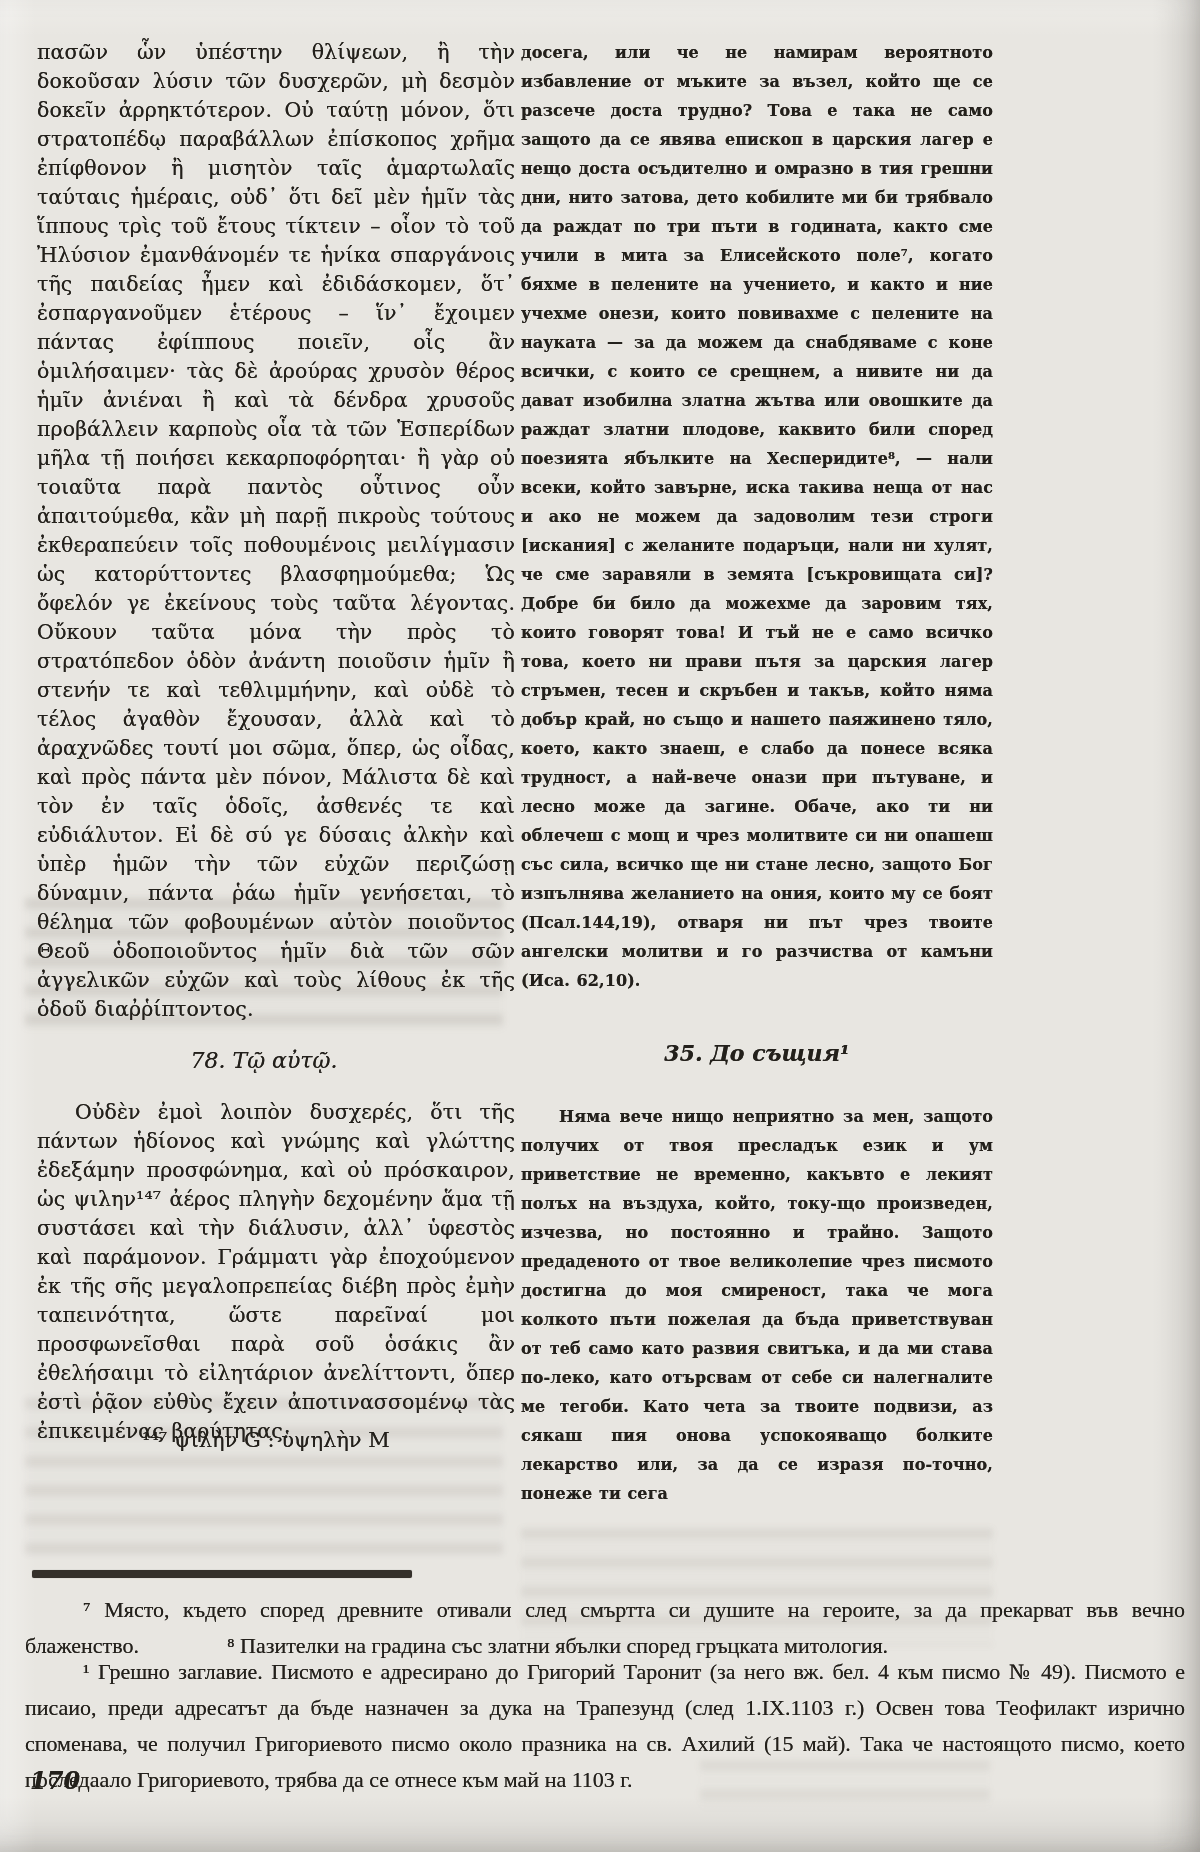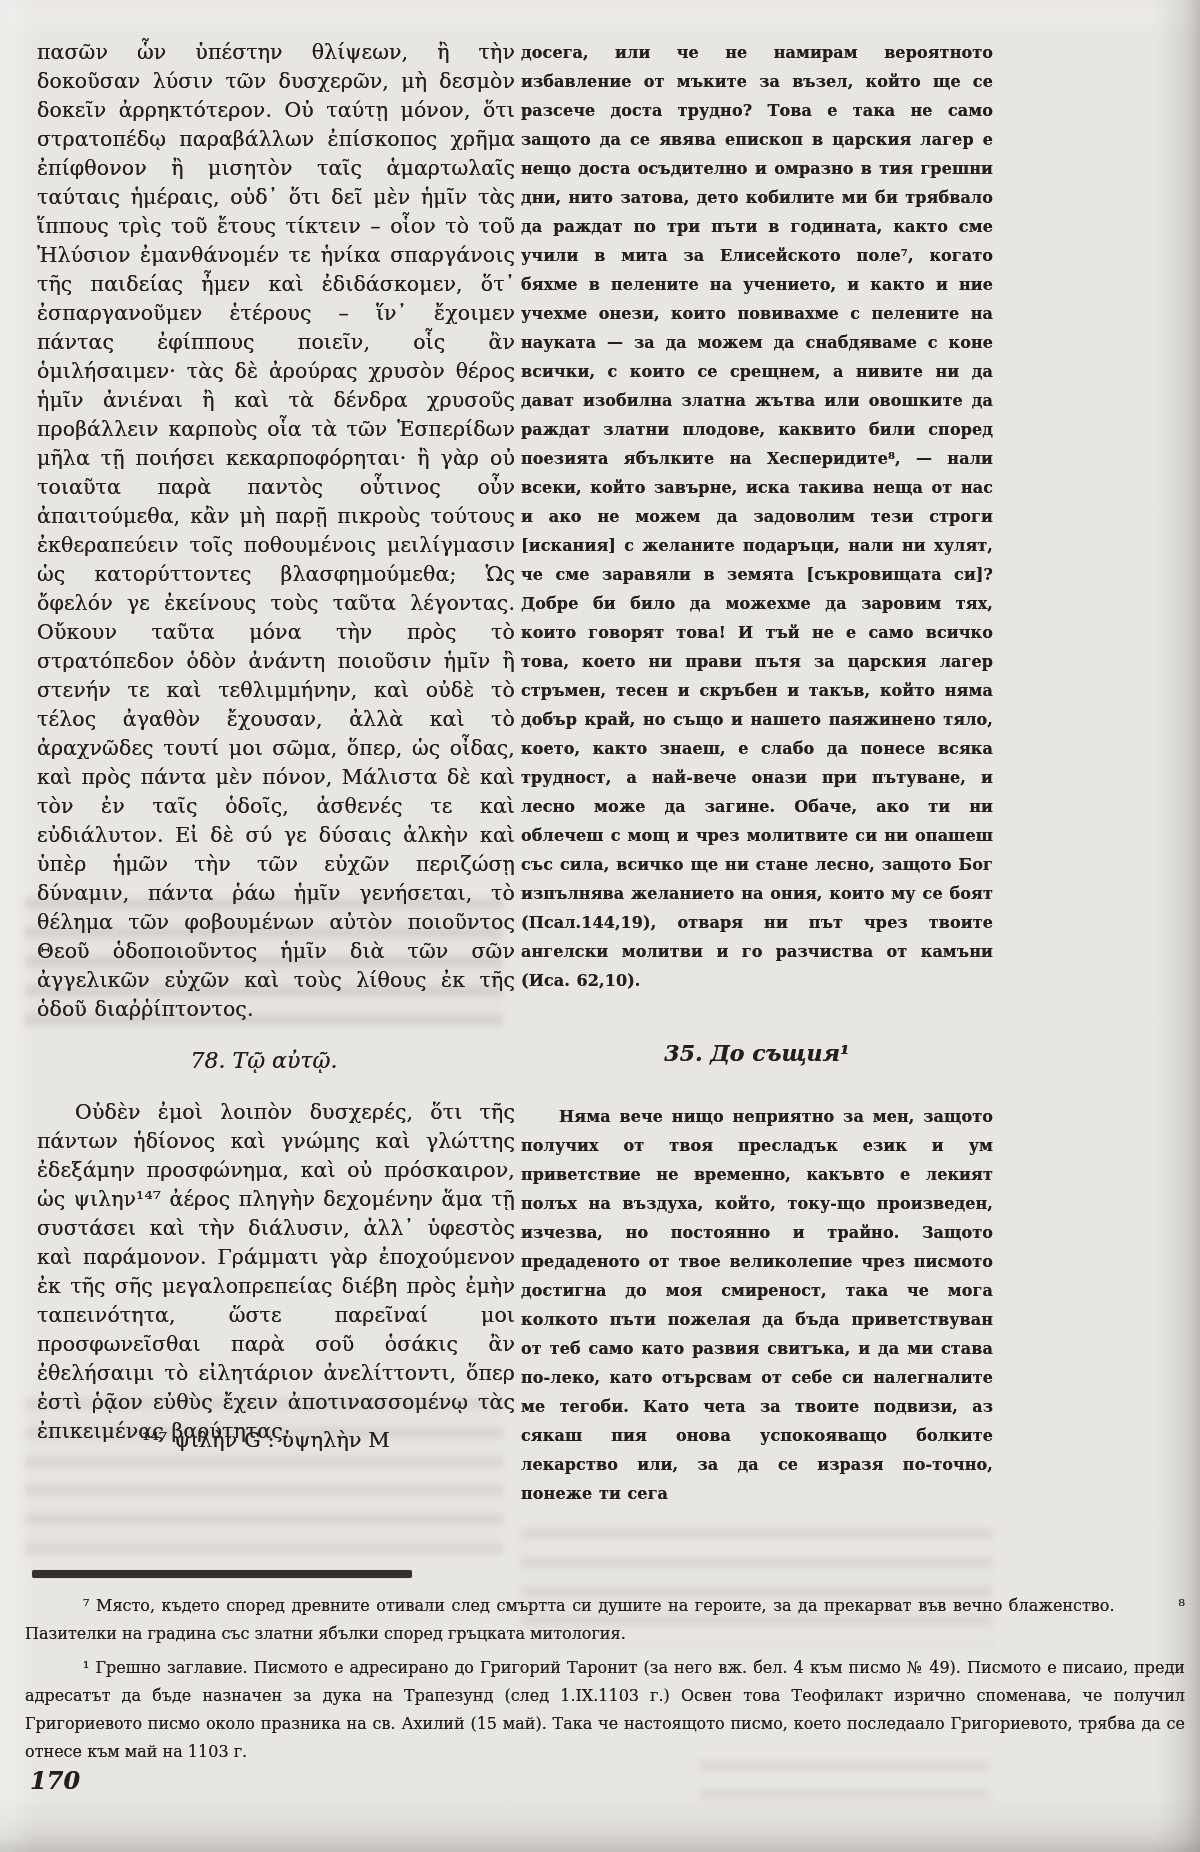--- a/index.html
+++ b/index.html
@@ -28,23 +28,24 @@
   .bulg  { width:472px; font-weight:bold; font-size:16px; text-shadow:0 0 0.4px rgba(35,32,27,0.7); }
   .indent { text-indent:38px; }
   .section-heading {
     font-style:italic; font-size:22px; text-align:center;
     text-shadow:0 0 0.5px rgba(35,32,27,0.8);
   }
   .apparatus {
     font-size:21px; text-shadow:0 0 0.5px rgba(35,32,27,0.8);
   }
   .footnote {
-    width:1160px; font-size:16px; line-height:28px;
+    width:1160px; font-size:22px; line-height:36px;
     text-align:justify; text-indent:58px;
     text-shadow:0 0 0.5px rgba(35,32,27,0.75);
+    font-family:Liberation Serif, serif;
   }
   .page-number { font-size:24px; font-weight:bold; text-shadow:0 0 0.5px rgba(35,32,27,0.8); }
   .rule { background:#34302a; border-radius:2px; box-shadow:0 0 1px rgba(0,0,0,0.4); }
   .bleed {
     background:repeating-linear-gradient(180deg,
       rgba(118,112,104,0.16) 0 11px,
       rgba(118,112,104,0.02) 11px 29px);
     filter:blur(3px);
     pointer-events:none;
   }

